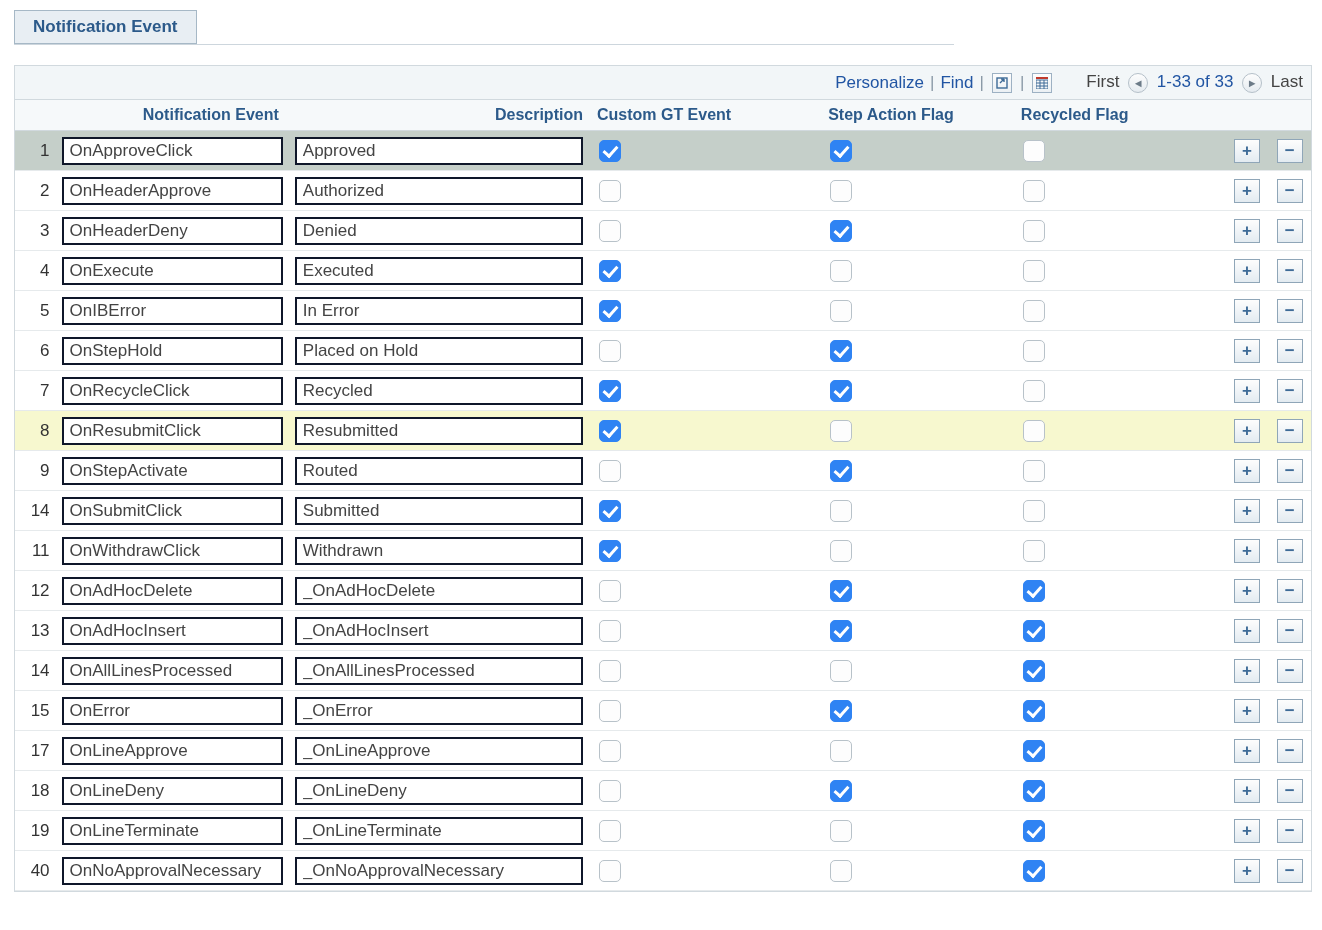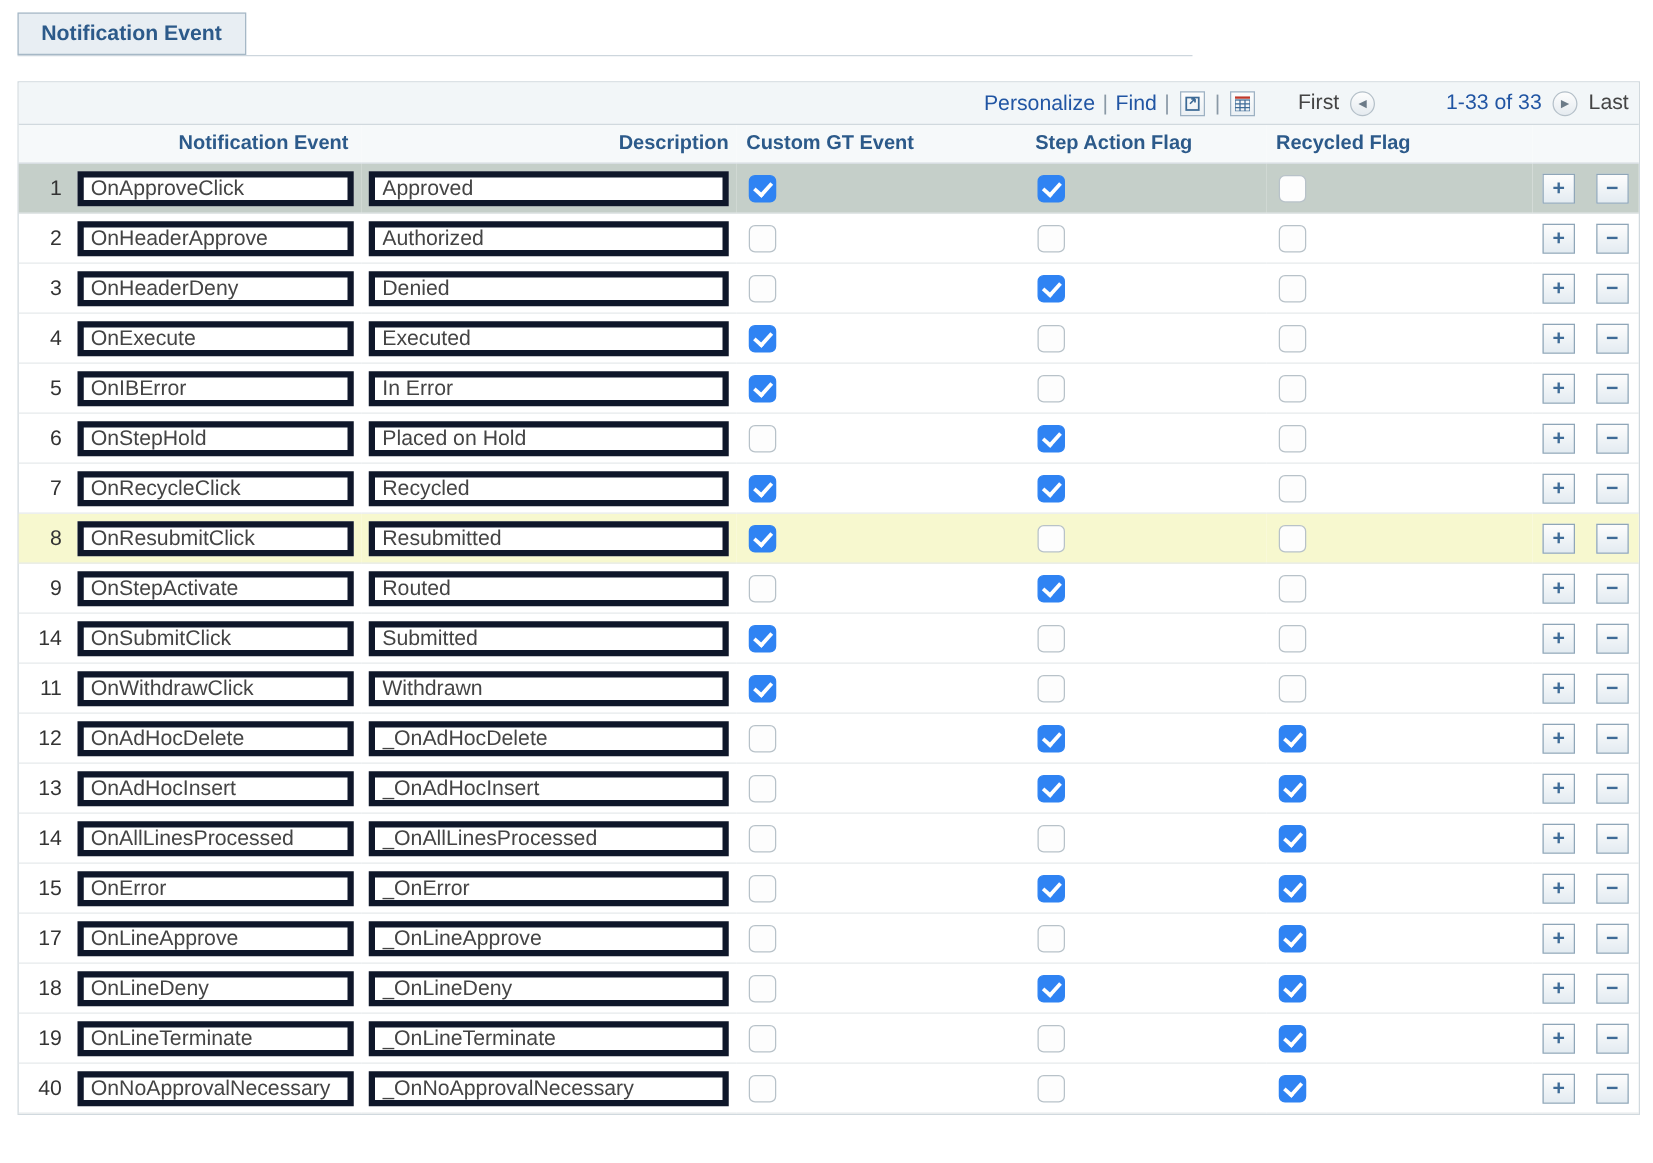--- a/index.html
+++ b/index.html
@@ -55,21 +55,21 @@
     margin: 0 2px;
   }
   .nav-section { margin-left: 32px; color: #444; }
   .nav-arrow {
     display: inline-flex; align-items:center; justify-content:center;
     width: 20px; height: 20px; border-radius: 50%;
     border: 1px solid #b5c0c9; background: linear-gradient(#fdfdfd,#e5ebf0);
     color: #6c7b88; font-size: 11px; vertical-align: middle;
     margin: 0 4px;
   }
-  .nav-range { color: #2155a3; margin-left: 48px; }
+  .nav-range { color: #2155a3; }
   table.grid {
     width: 100%;
     border-collapse: collapse;
     table-layout: fixed;
   }
   table.grid th {
     background: #f6f9fa;
     color: #2c5a8a;
     font-weight: bold;
     font-size: 16px;
@@ -91,21 +91,21 @@
     border-bottom: 1px solid #e6eaec;
     vertical-align: middle;
     height: 40px;
   }
   tr.row-sel td { background: #c5cfc9; }
   tr.row-hl  td { background: #f7f8cf; }
   td.rnum { text-align: right; color: #333; padding-right: 8px; font-size: 17px;}
   .txt {
     width: 100%;
     height: 28px;
-    border: 5px solid #0f172a;
+    border: 2px solid #0f172a;
     padding: 2px 6px;
     font-size: 17px;
     color: #444;
     background: #fff;
     text-overflow: ellipsis;
   }
   .cb {
     appearance: none;
     width: 22px; height: 22px;
     border: 1px solid #b8c2c9;

